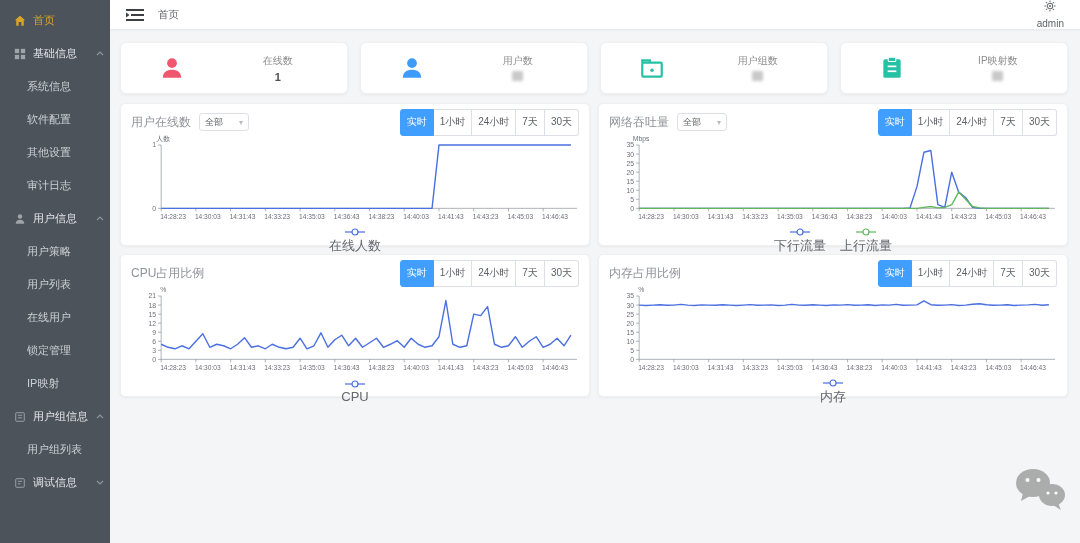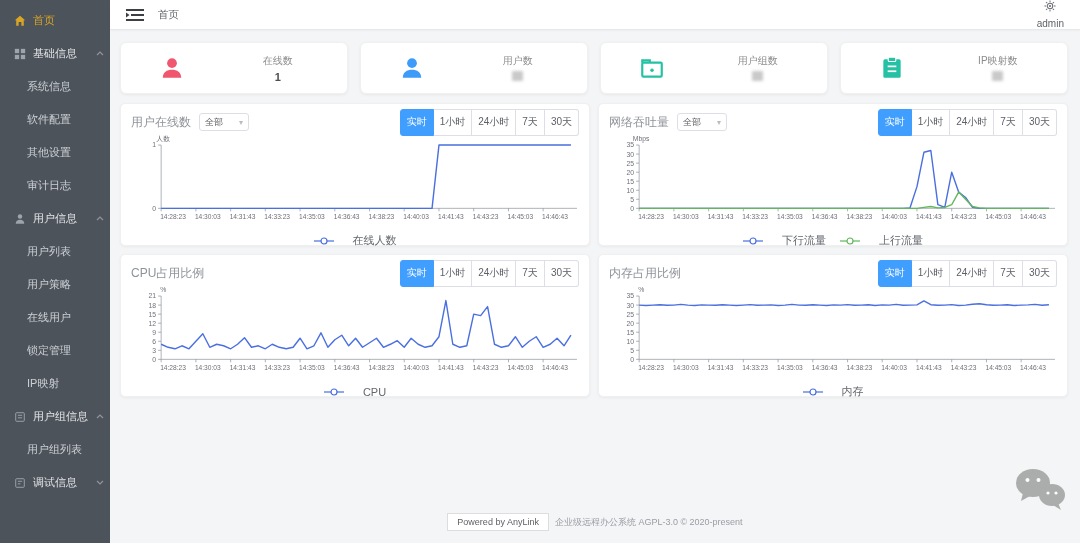--- a/index.html
+++ b/index.html
@@ -45,21 +45,21 @@
   .series-select { width:50px; height:18px; border:1px solid #dcdfe6; border-radius:3px; display:flex; align-items:center; padding:0 5px; font-size:9px; color:#606266; cursor:pointer; background:#fff; }
   .series-select .sel-chev { margin-left:auto; color:#b8bcc2; font-size:8px; }
   .btn-group { margin-left:auto; display:flex; }
   .tf-btn { font-size:10px; color:#5d6166; background:#fff; border:1px solid #dcdfe6; border-left-width:0; height:27px; padding:0 6px; display:flex; align-items:center; cursor:pointer; white-space:nowrap; }
   .tf-btn:first-child { border-left-width:1px; border-radius:3px 0 0 3px; }
   .tf-btn:last-child { border-radius:0 3px 3px 0; }
   .tf-btn.active { background:#409eff; border-color:#409eff; color:#fff; }
   .chart-body { flex:1; }
   .chart-body svg text { font-family:"Liberation Sans","DejaVu Sans",sans-serif; }
   .legend { display:flex; justify-content:center; gap:14px; align-items:center; height:15px; cursor:pointer; }
-  .lg-item { display:flex; align-items:center; gap:19px; font-size:11px; color:#63676d; }
+  .lg-item { display:flex; align-items:center; gap:0; font-size:13px; color:#63676d;flex-direction:column; }
 
   
   .footer { margin-top:auto; display:flex; justify-content:center; align-items:center; gap:6px; padding:6px 0 12px; font-size:9px; color:#9a9da3; }
   .powered { border:1px solid #ddd; background:#fff; padding:3px 9px; color:#5c5f64; font-size:9px; }
   .watermark { position:absolute; right:14px; bottom:32px; display:flex; align-items:center; gap:10px; color:#b3b3b3; font-size:33px; letter-spacing:2px; pointer-events:none; }
   .wm-icon { width:52px; height:44px; opacity:.8; }
 </style>
 </head>
 <body>
 
@@ -95,22 +95,22 @@
         <g fill="#aeb2b8">
           <circle cx="7" cy="4" r="2.6"></circle>
           <path d="M2 12.5 C2 9.5 4.2 8 7 8 C9.8 8 12 9.5 12 12.5 Z"></path>
         </g>
       </svg>
     <span class="lbl">用户信息</span>
     <svg class="chev" width="8" height="5" viewBox="0 0 8 5">
         <polyline points="1,4 4,1 7,4" fill="none" stroke="#c6cacf" stroke-width="1.2"></polyline>
       </svg>
   </div>
+  <div class="s-child">用户策略</div>
   <div class="s-child">用户列表</div>
-  <div class="s-child">用户策略</div>
   <div class="s-child">在线用户</div>
   <div class="s-child">锁定管理</div>
   <div class="s-child">IP映射</div>
 
   <div class="s-item">
     <svg class="s-ic" viewBox="0 0 14 14">
         <g fill="none" stroke="#aeb2b8" stroke-width="1.1">
           <rect x="2" y="2" width="10" height="10" rx="1"></rect>
           <line x1="4.5" y1="5" x2="9.5" y2="5"></line>
           <line x1="4.5" y1="8" x2="9.5" y2="8"></line>
@@ -496,24 +496,20 @@
                   <line x1="0" y1="5" x2="20" y2="5" stroke="#4a6fe0" stroke-width="1.2"></line>
                   <circle cx="10" cy="5" r="3" fill="#fff" stroke="#4a6fe0" stroke-width="1.2"></circle>
                 </svg>
                 <span>内存</span>
               </span>
             </div></div>
       </div>
 
     </div>
 
-    <div class="footer">
-      <span class="powered">Powered by AnyLink</span>
-      <span>企业级远程办公系统 AGPL-3.0 © 2020-present</span>
-    </div>
   </div>
 </div>
 
 <div class="watermark">
   <svg class="wm-icon" viewBox="0 0 52 44">
     <g fill="#9a9a9a">
       <ellipse cx="19" cy="16" rx="17" ry="14"></ellipse>
       <polygon points="9,26 7,34 16,29"></polygon>
       <ellipse cx="38" cy="28" rx="13" ry="11"></ellipse>
       <polygon points="44,36 47,43 39,38"></polygon>

